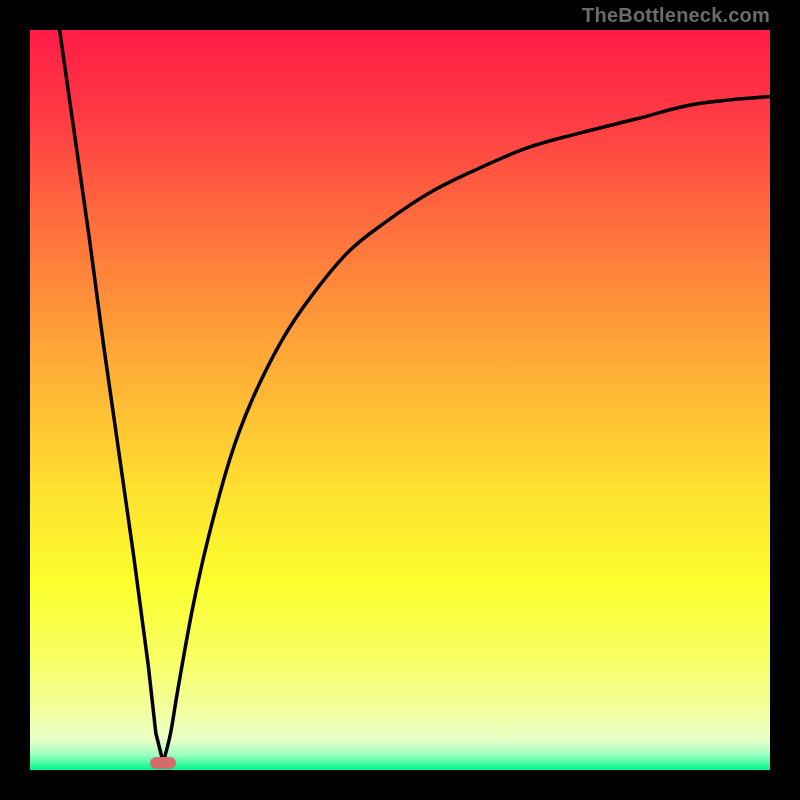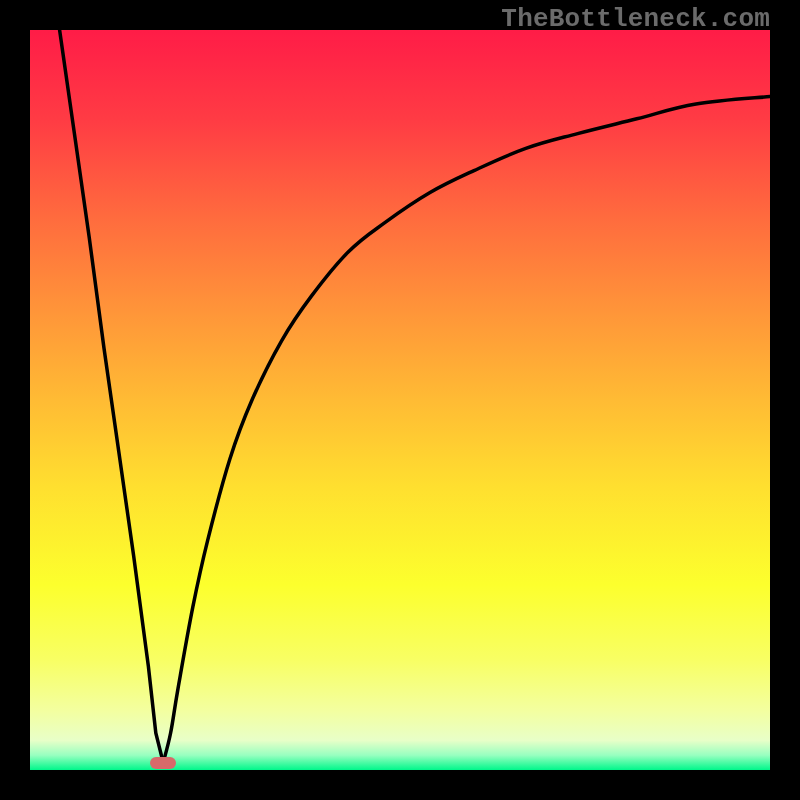--- a/index.html
+++ b/index.html
@@ -38,22 +38,22 @@
       #f3ffa0 92%,
       #e8ffc8 96%,
       #98ffc0 98%,
       #00f78b 100%
     );
   }
   .watermark {
     position: absolute;
     top: 4px;
     right: 30px;
-    font-family: Liberation Mono, monospace;
-    font-size: 26px;
+    font-family: Liberation Sans, sans-serif;
+    font-size: 20px;
     font-weight: 600;
     color: #6b6b6b;
     letter-spacing: 0.2px;
   }
   svg.curve {
     position: absolute;
     top: 30px;
     left: 30px;
     width: 740px;
     height: 740px;

